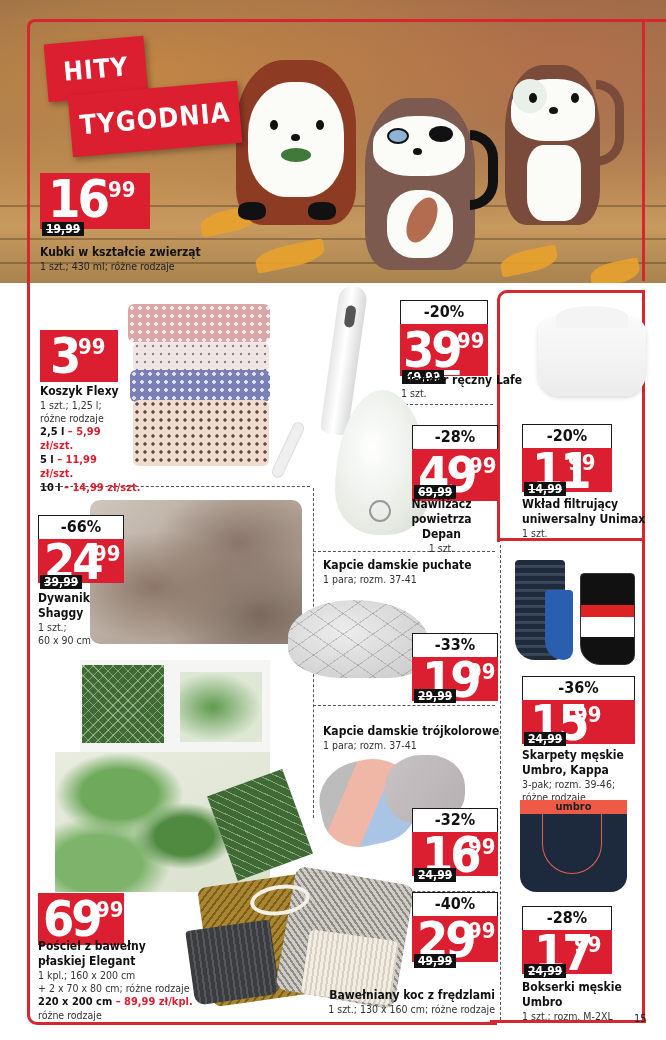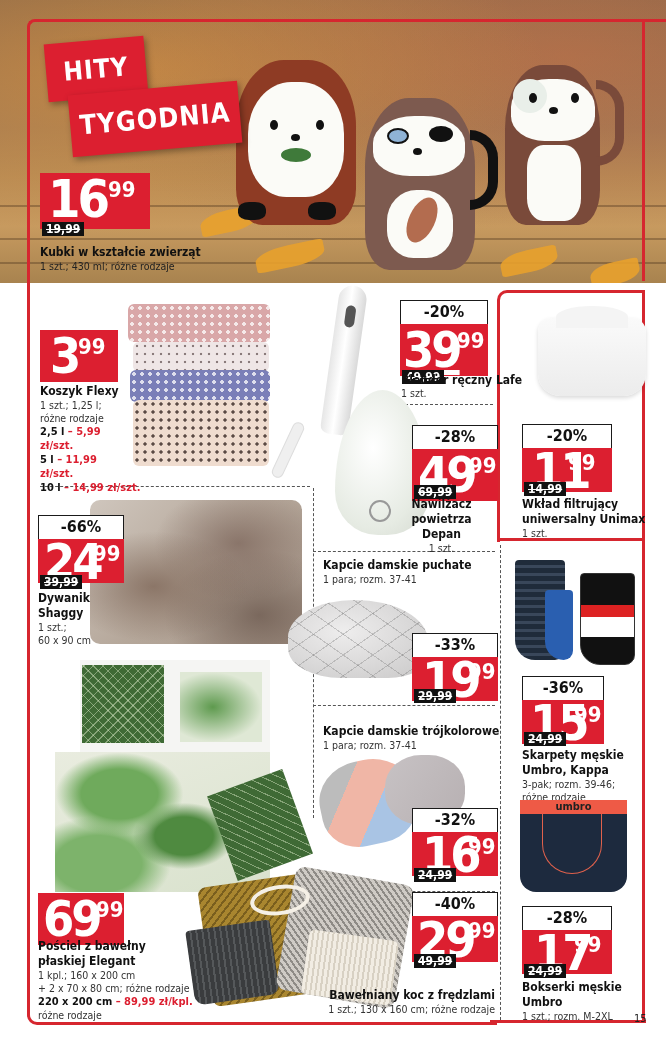--- a/index.html
+++ b/index.html
@@ -249,21 +249,21 @@
     <span class="price-int" style="left:10px;line-height:46px;">16</span>
     <span class="price-dec" style="left:56px;top:4px;">99</span>
   </div>
   <span class="old-price" style="left:2px;top:60px;">24,99</span>
 </div>
 
 <div style="position:absolute;left:515px;top:560px;width:50px;height:100px;background:repeating-linear-gradient(180deg,#1f2b3a 0 5px,#39475a 5px 8px);border-radius:4px 4px 10px 20px;"></div>
 <div style="position:absolute;left:545px;top:590px;width:28px;height:70px;background:#2a5fb0;border-radius:4px 4px 10px 20px;"></div>
 <div style="position:absolute;left:580px;top:573px;width:55px;height:92px;background:linear-gradient(180deg,#111 0 35%,#d22 35% 48%,#fff 48% 70%,#111 70%);border:1px solid #333;border-radius:4px 4px 10px 20px;"></div>
 
-<div class="price-block" style="left:522px;top:676px;width:82px;">
+<div class="price-block" style="left:522px;top:676px;width:113px;">
   <div class="pct-box">-36%</div>
   <div class="price-box" style="height:44px;">
     <span class="price-int" style="left:8px;line-height:46px;">15</span>
     <span class="price-dec" style="left:52px;top:4px;">99</span>
   </div>
   <span class="old-price" style="left:2px;top:56px;">24,99</span>
 </div>
 <div style="position:absolute;left:522px;top:748px;width:124px;">
   <div class="title">Skarpety męskie</div>
   <div class="title">Umbro, Kappa</div>

